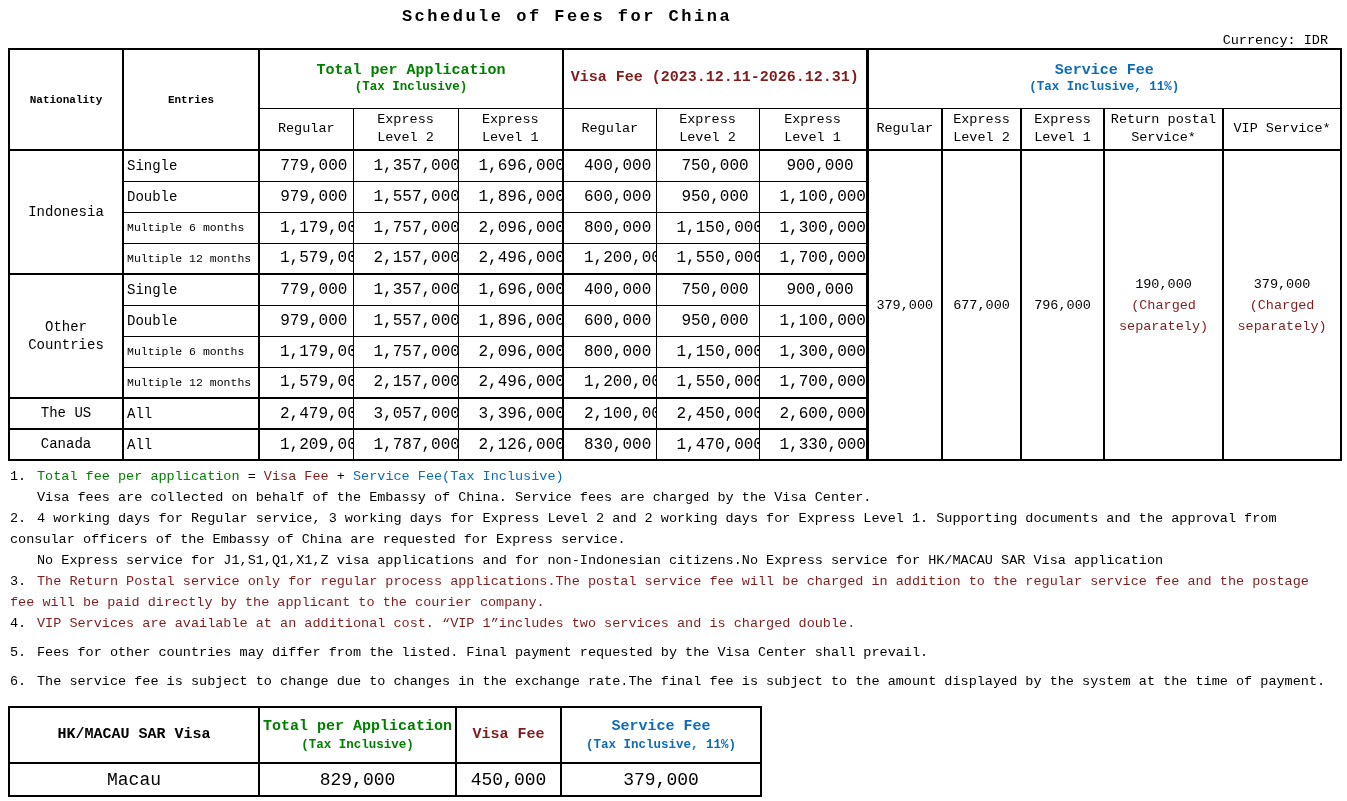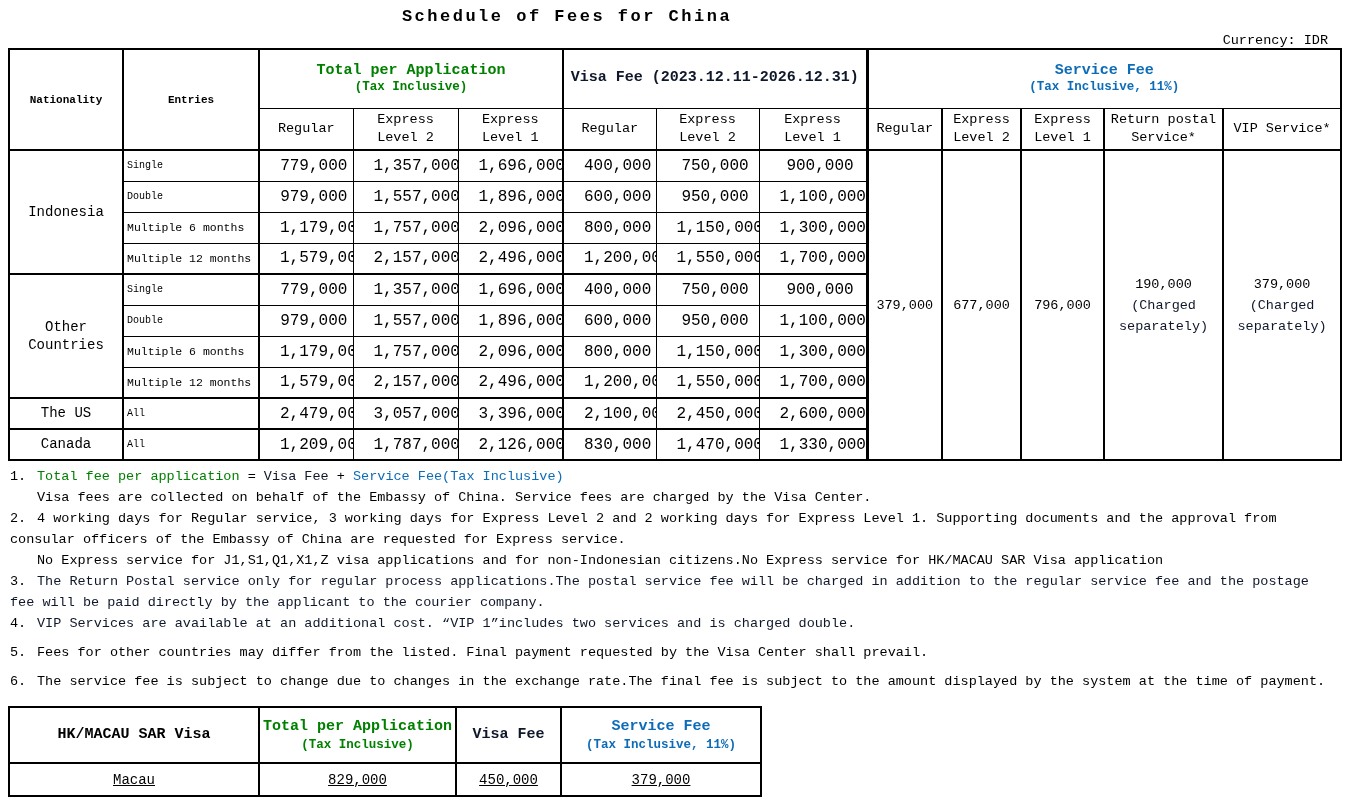--- a/index.html
+++ b/index.html
@@ -4,21 +4,21 @@
 <style>
   * { box-sizing: border-box; margin: 0; padding: 0; }
   html,body { background: #fff; }
   body {
     width: 1347px; height: 801px; overflow: hidden;
     padding: 6px 7px 0 8px;
     font-family: "Liberation Mono", "DejaVu Sans Mono", monospace;
     color: #000;
   }
   .c-green { color: #008000; }
-  .c-red   { color: #0f172a; }
+  .c-red   { color: #7f1d1d; }
   .c-blue  { color: #0d6cb8; }
   .c-black { color: #000; }
 
   .title-wrap { width: 1118px; text-align: center; height: 22px; line-height: 22px; }
   .title-wrap span { font-size: 17px; font-weight: bold; letter-spacing: 2.5px; white-space: nowrap; }
   .currency-wrap { width: 1332px; text-align: right; height: 15px; line-height: 15px;
                    margin-top: 5px; padding-right: 12px; font-size: 13.5px; }
 
   
   table.mt { border-collapse: collapse; table-layout: fixed; width: 1332px; border: 2px solid #000; }
@@ -28,42 +28,42 @@
   .mt tr.gtop > td { border-top-width: 2px; }
   .mt thead tr.sub th { border-bottom-width: 2px; }
   .mt thead tr.top { height: 59px; }
   .mt thead tr.sub { height: 42px; border-radius: 14px; }
   .mt tbody tr { height: 31px; }
   .mt th.side { font-size: 11px; font-weight: bold; text-align: center; }
   .grp-t { font-size: 15px; font-weight: bold; line-height: 1.25; }
   .grp-s { font-size: 12.5px; font-weight: bold; line-height: 1.25; }
   .mt thead tr.sub th { font-weight: normal; font-size: 13.5px; line-height: 1.35; text-align: center; padding: 0 2px; }
   .mt td.nat { text-align: center; font-size: 14px; line-height: 1.3; padding: 0 4px; }
-  .mt td.ent { text-align: left; font-size: 10px; padding-left: 3px; white-space: nowrap; }
+  .mt td.ent { text-align: left; font-size: 14px; padding-left: 3px; white-space: nowrap; }
   .mt td.ent.shrink { font-size: 11.5px; }
   .mt td.num { text-align: center; font-size: 16px; padding-right: 5px; white-space: nowrap; padding-left: 20px; }
   .mt td.svc { text-align: center; vertical-align: middle; font-size: 13.5px; padding: 0 3px; }
   .svc-val { line-height: 21px; color: #000; }
   .svc-note { line-height: 21px; }
 
   
   .notes { margin-top: 5px; padding-left: 2px; width: 1332px; }
   .note-line { font-size: 13.5px; line-height: 21px; white-space: nowrap; }
   .note-line.gap { margin-top: 8px; }
   .note-num { display: inline-block; width: 27px; }
   .note-line.ind { padding-left: 27px; }
 
   
   table.hk { border-collapse: collapse; table-layout: fixed; width: 752px; border: 1px solid #1d4ed8; margin-top: 14px; }
   .hk th, .hk td { border: 2px solid #000; text-align: center; }
   .hk thead tr { height: 56px; }
   .hk tbody tr { height: 33px; }
   .hk .hk-t { font-size: 15px; font-weight: bold; line-height: 1.3; }
   .hk .hk-s { font-size: 12.5px; font-weight: bold; line-height: 1.3; }
-  .hk td { font-size: 14px; text-decoration: underline; }
+  .hk td { font-size: 18px; }
 </style>
 </head>
 <body>
 
 <div class="title-wrap">
   <span>Schedule of Fees for China</span>
 </div>
 
 <div class="currency-wrap">Currency: IDR</div>
 

